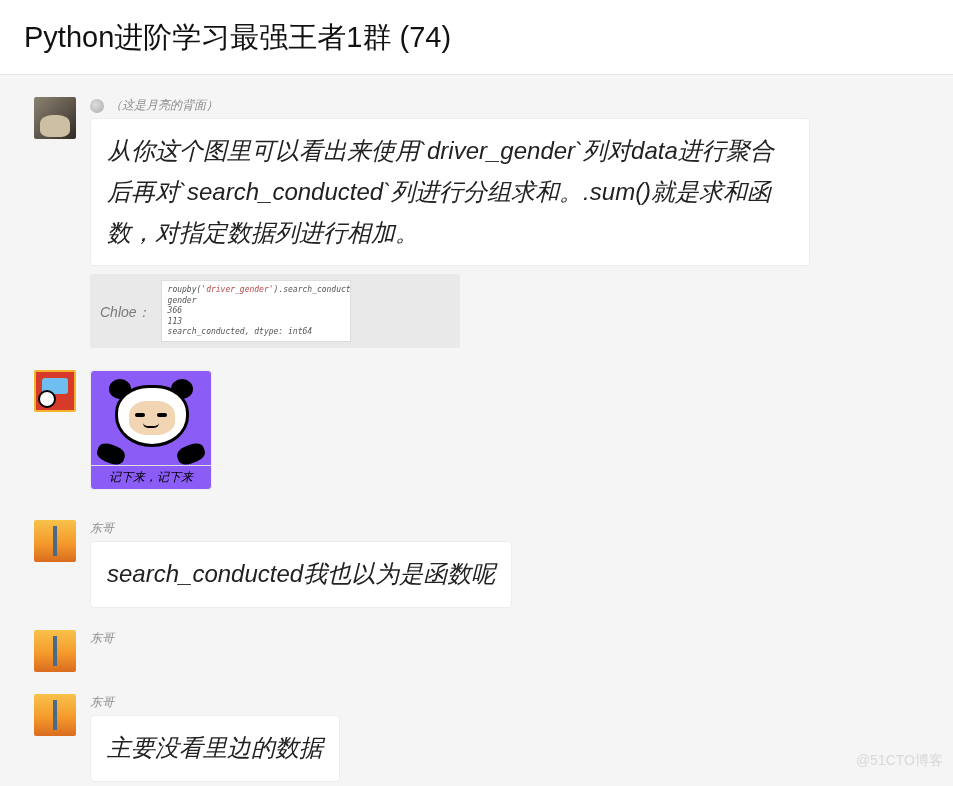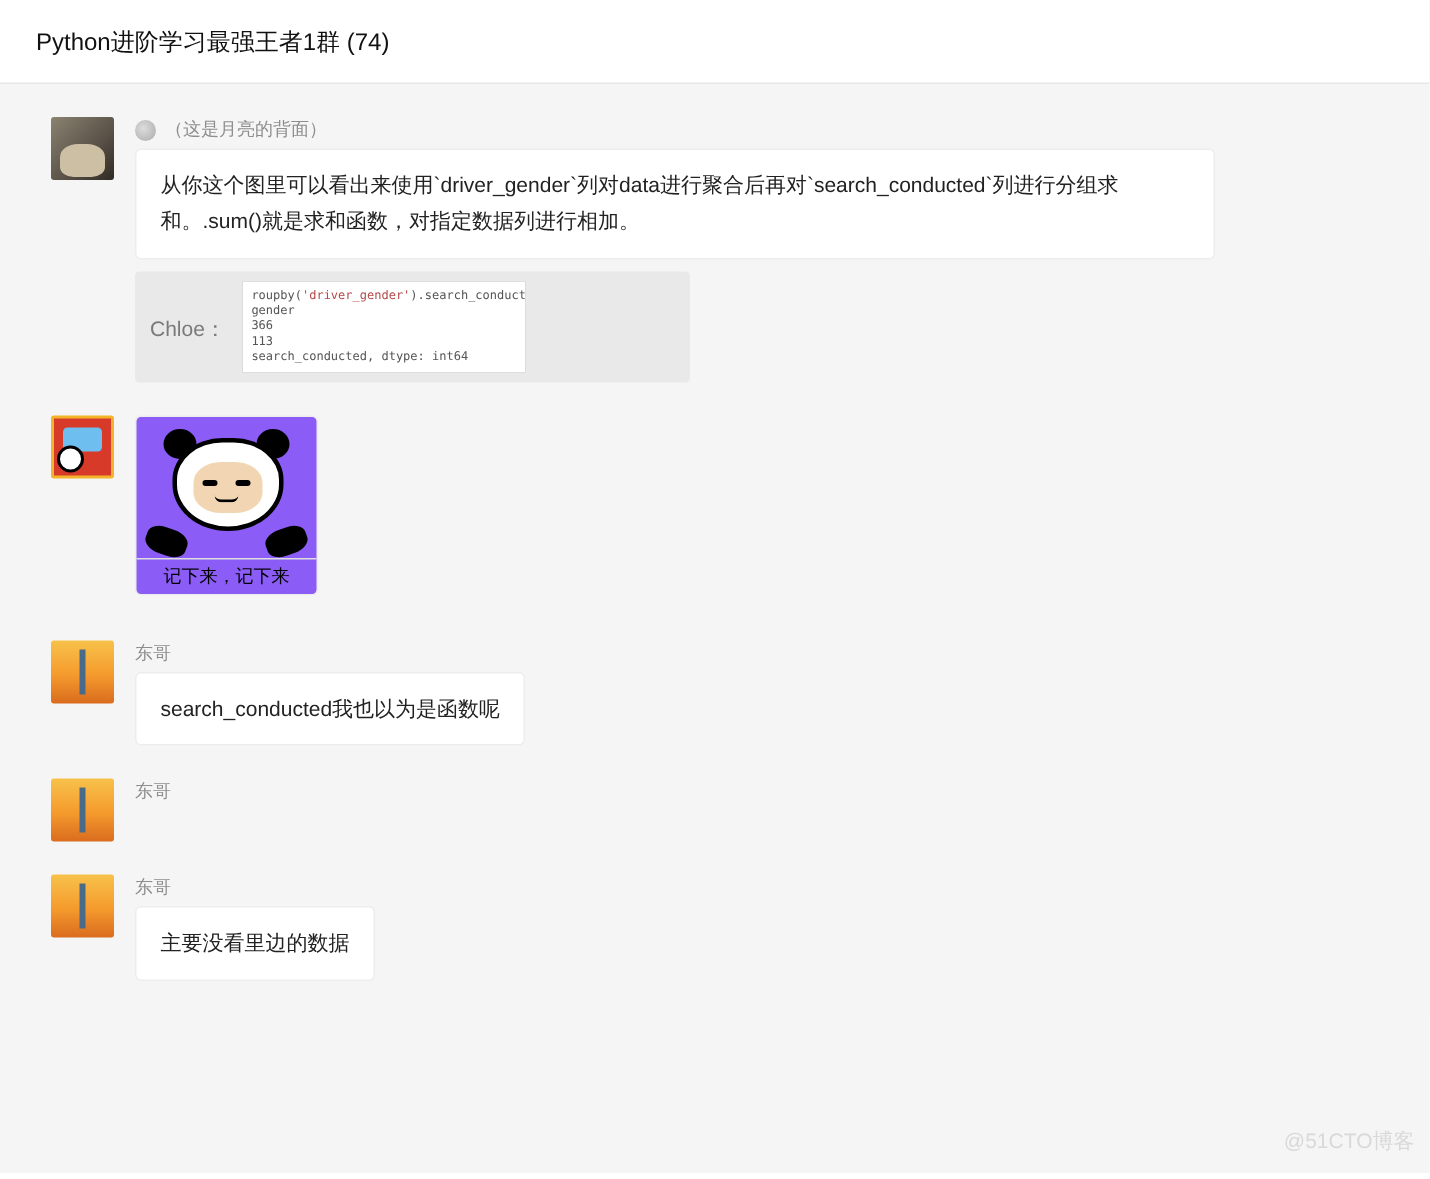--- a/index.html
+++ b/index.html
@@ -11,21 +11,21 @@
     color: #333;
     font-size: 15px;
     position: relative;
     overflow: hidden;
   }
   .header {
     padding: 18px 20px 16px 24px;
     border-bottom: 1px solid #e7e7e7;
   }
   .header h1 {
-    font-size: 16px;
+    font-size: 29px;
     font-weight: 400;
     color: #111;
   }
   .chat-body {
     background: #f5f5f5;
     padding: 16px 0 10px 0;
     height: calc(100% - 60px);
     overflow: hidden;
   }
   .msg {
@@ -33,42 +33,42 @@
     padding: 6px 20px 6px 34px;
   }
   .avatar {
     width: 42px;
     height: 42px;
     flex: 0 0 42px;
     margin-right: 14px;
     border-radius: 2px;
     overflow: hidden;
   }
-  .msg-col { flex: 1; min-width: 0; }
+  .msg-col { flex: 1; min-width: 0; font-style: italic; }
   .sender-line {
     display: flex;
     align-items: center;
     font-size: 12px;
     color: #8d8d8d;
     margin-bottom: 4px;
     gap: 6px;
   }
   .grade-icon {
     width: 14px; height: 14px;
     display: inline-block;
     border-radius: 50%;
     background: radial-gradient(circle at 40% 40%, #ddd, #aaa);
     position: relative;
   }
   .bubble {
     background: #fff;
     border: 1px solid #ededed;
     border-radius: 4px;
     padding: 12px 16px;
-    font-size: 14px;
+    font-size: 24px;
     line-height: 1.7;
     color: #222;
     max-width: 720px;
     display: inline-block;
   }
   .quote-block {
     margin-top: 8px;
     background: #e9e9e9;
     border-radius: 3px;
     padding: 6px 10px 6px 10px;

